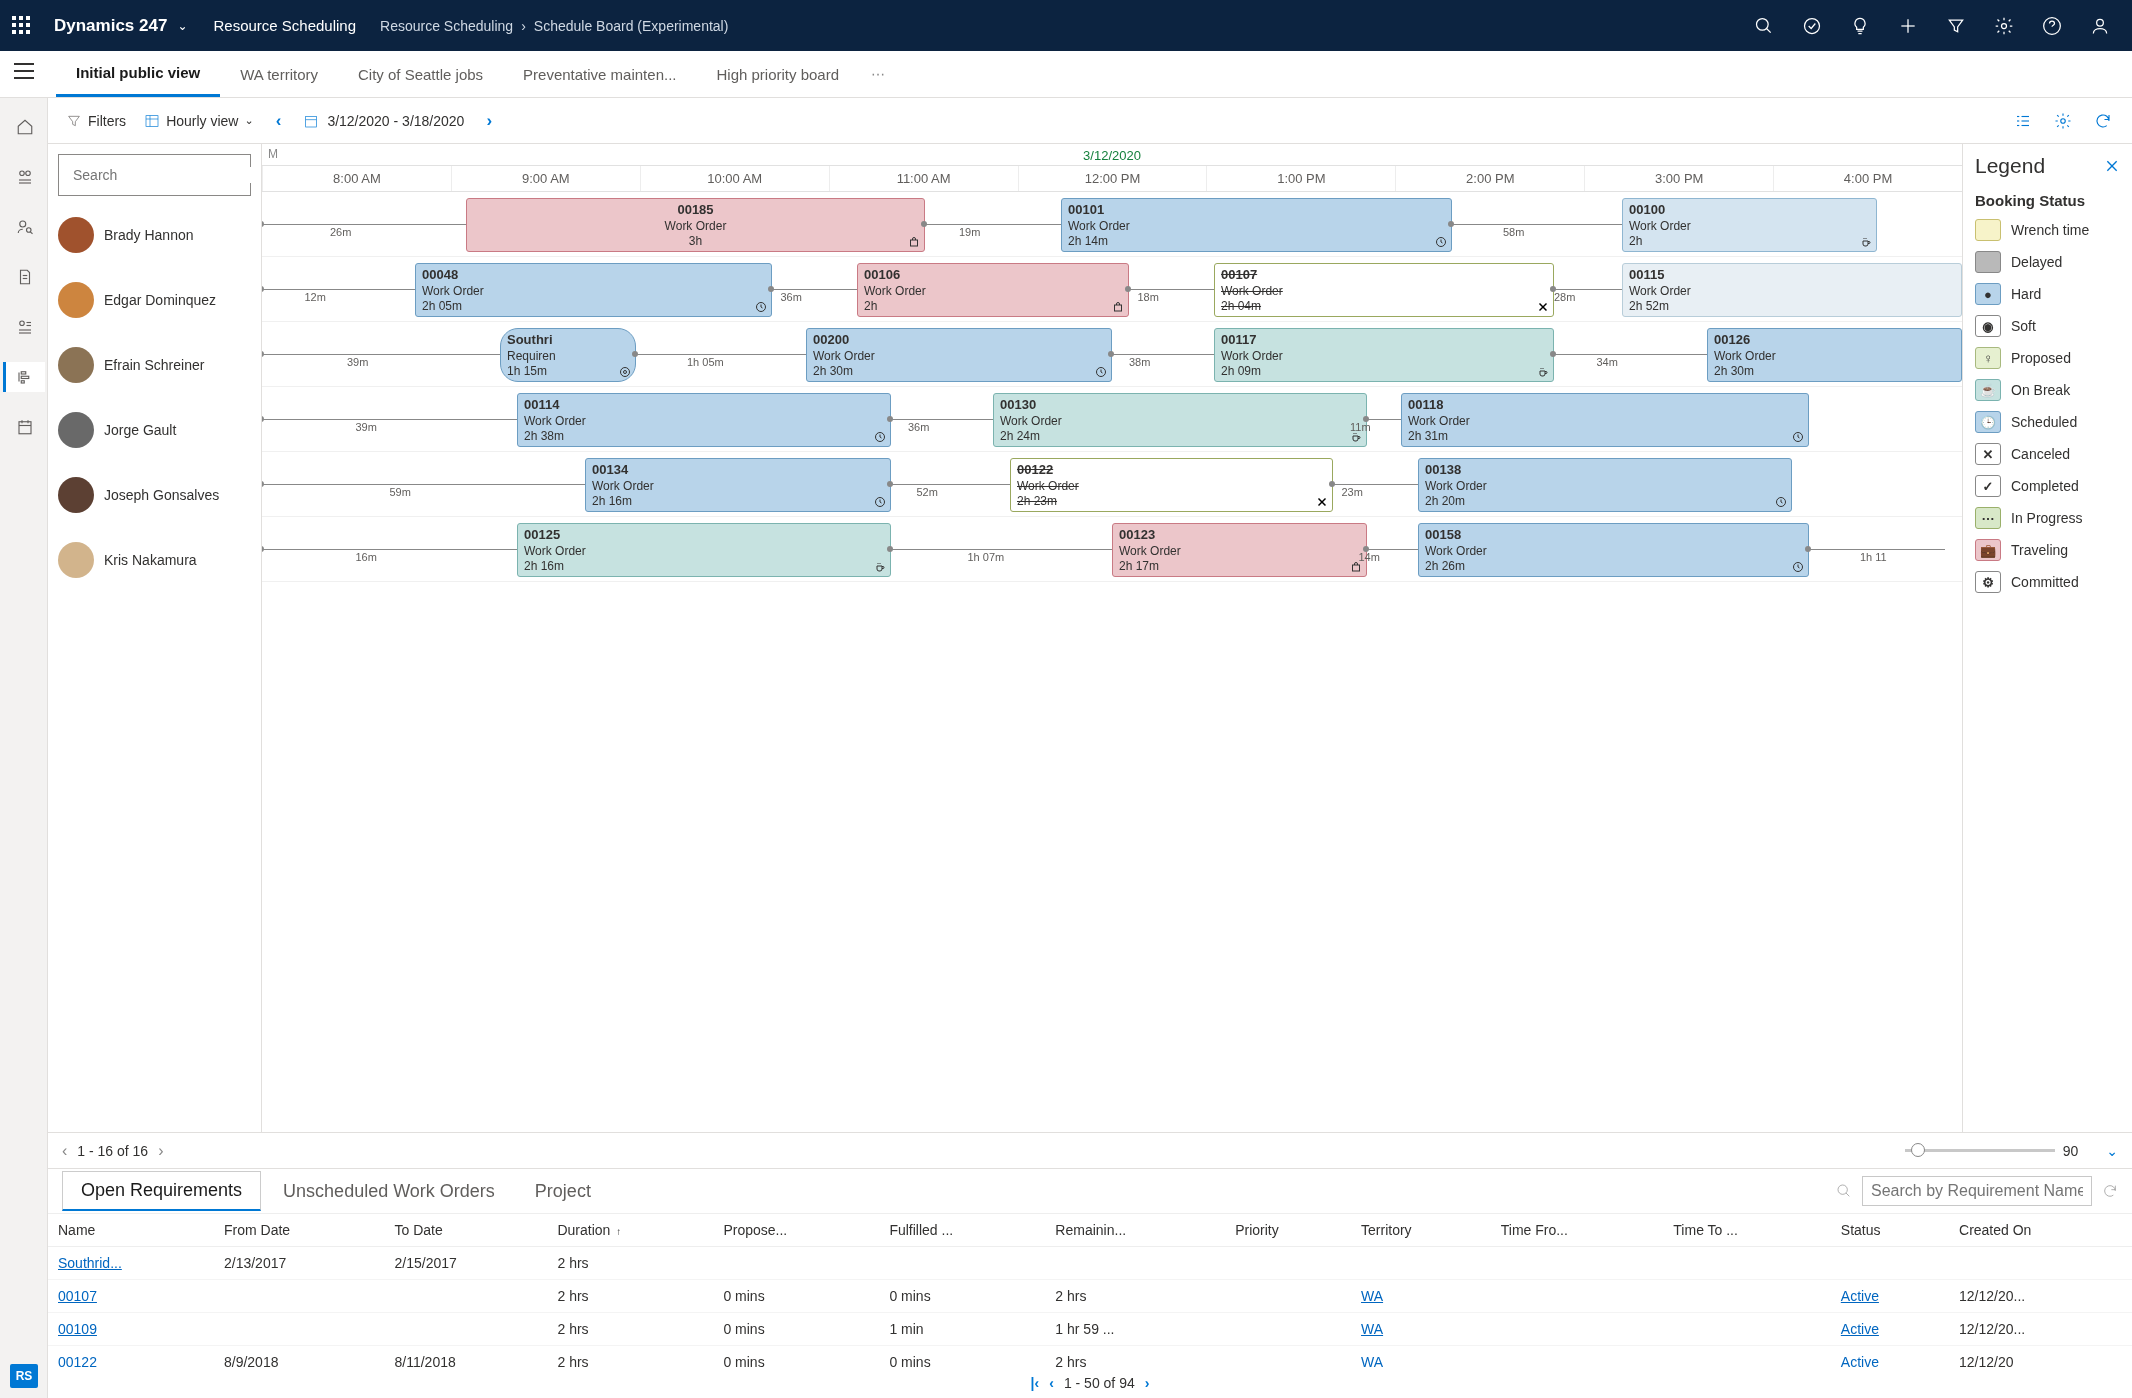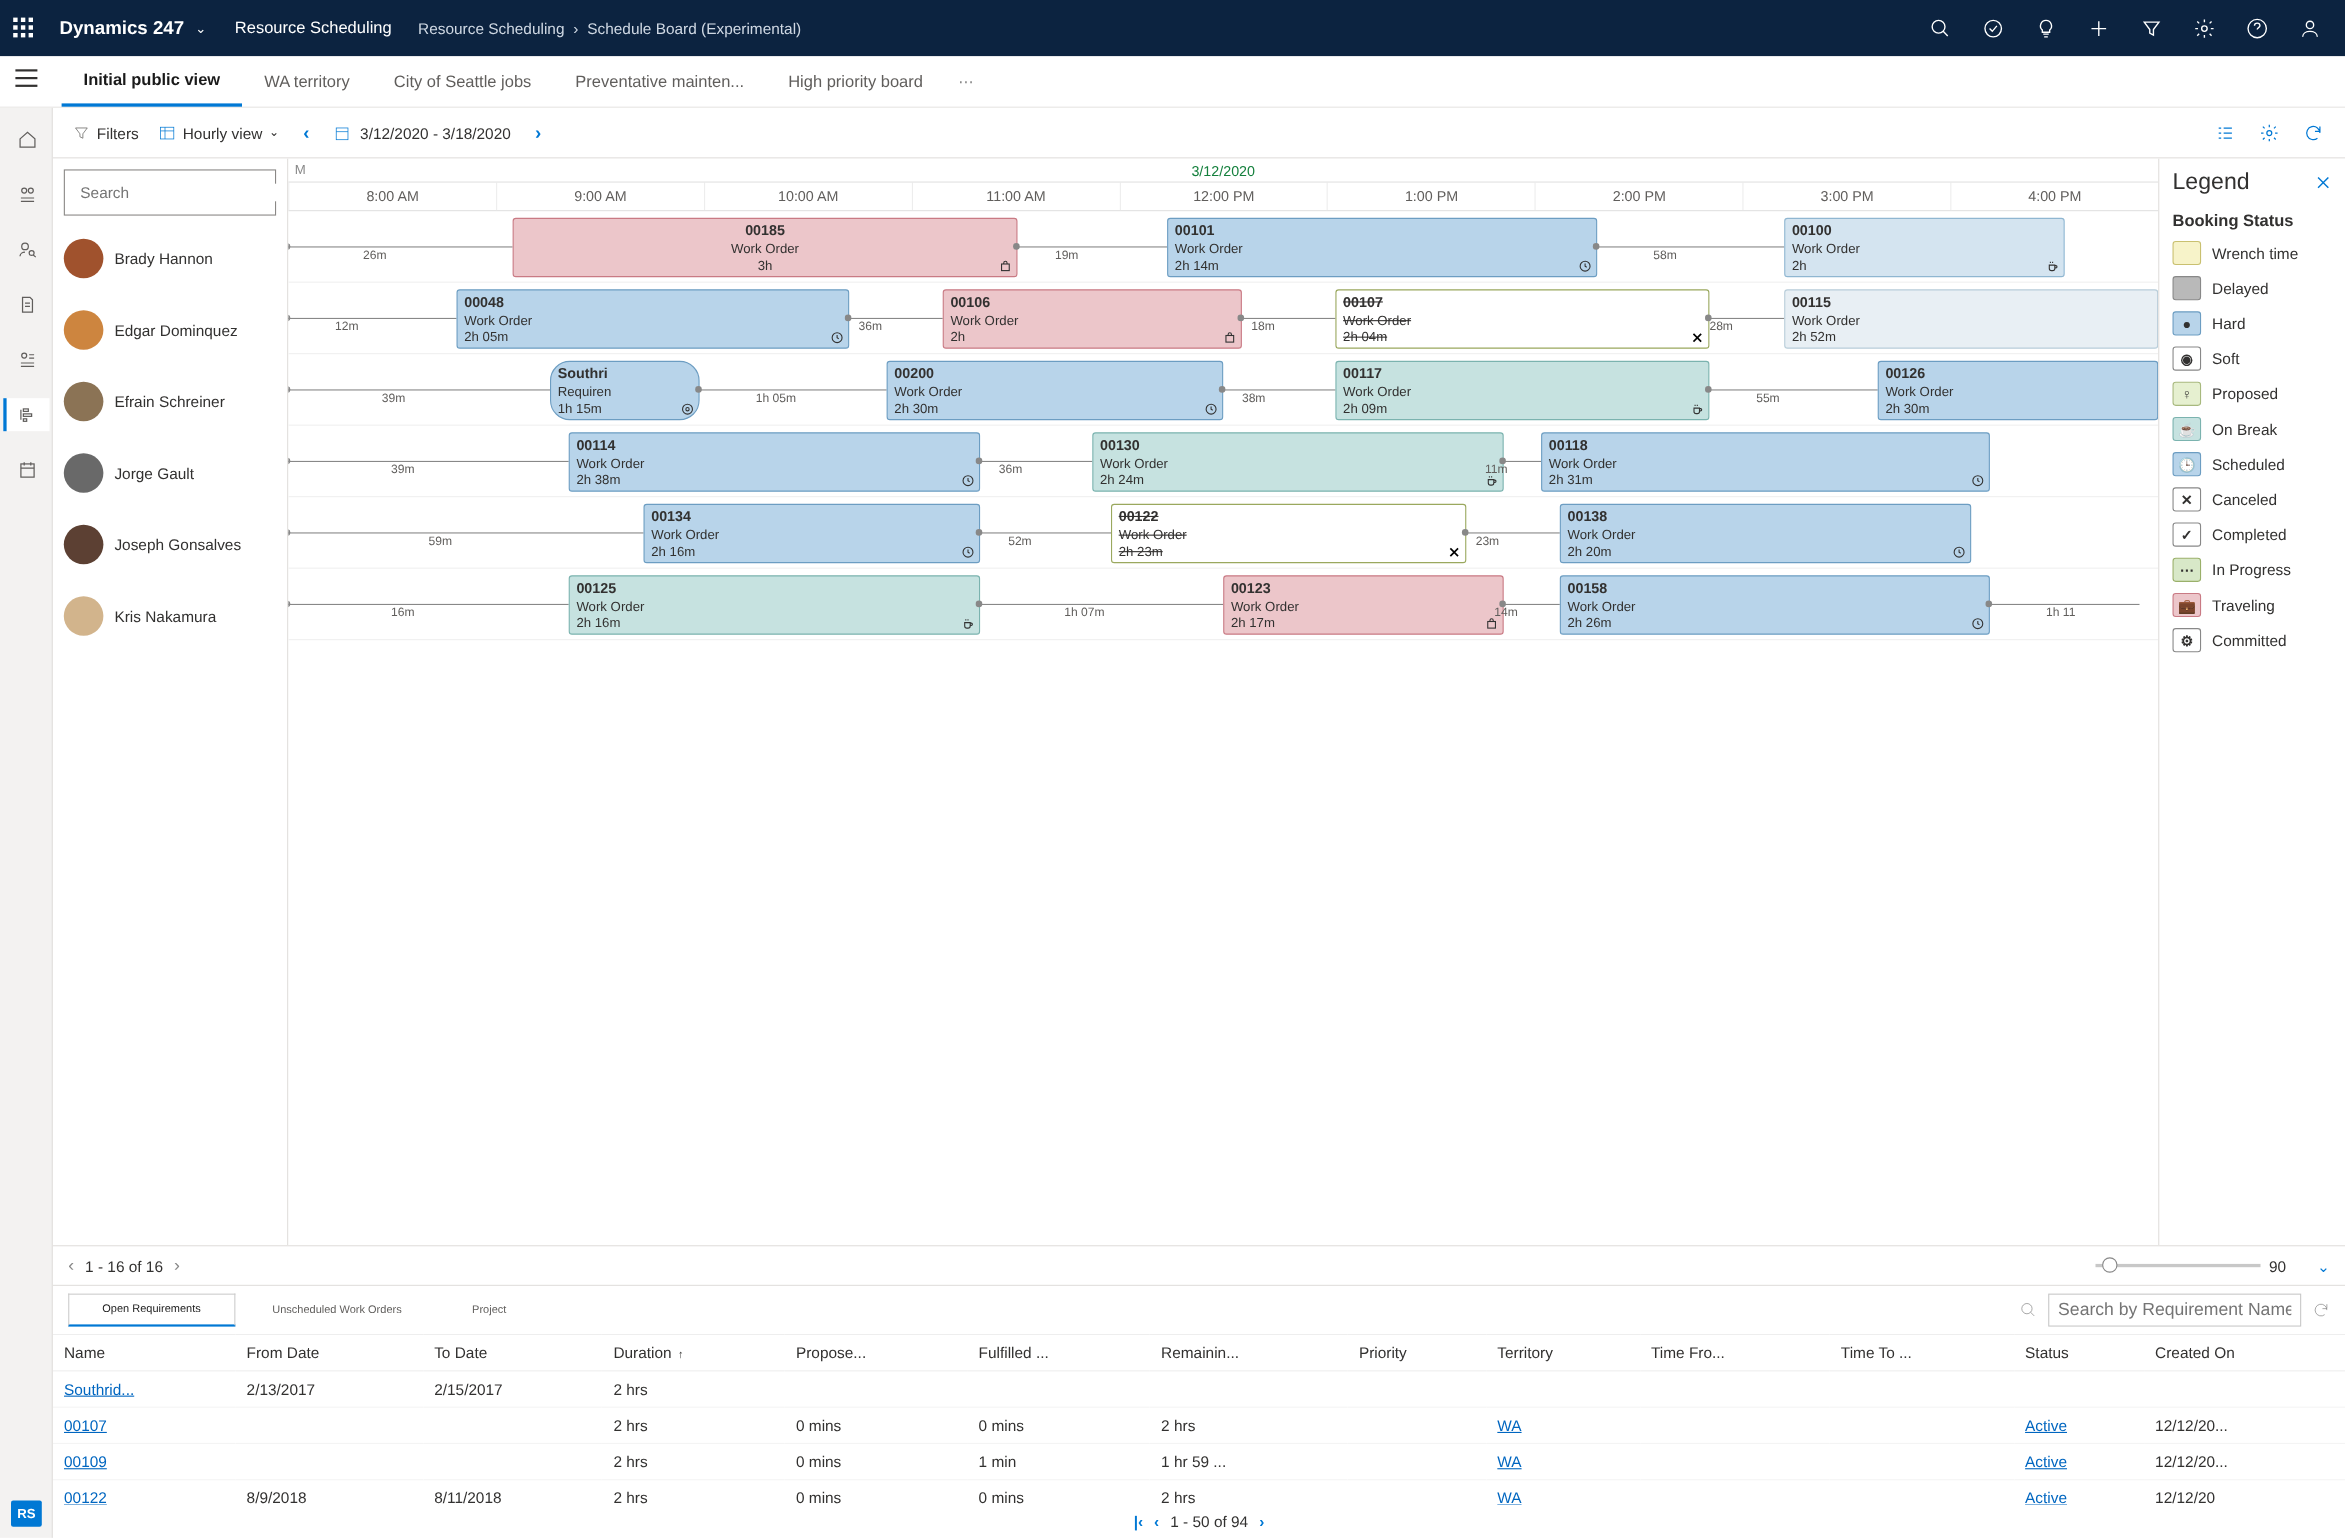--- a/index.html
+++ b/index.html
@@ -75,21 +75,21 @@
 .lg-swatch{width:26px;height:22px;border:1px solid #888;border-radius:3px;flex-shrink:0;display:flex;align-items:center;justify-content:center;font-size:13px;font-weight:bold;}
 .bottom-bar{height:36px;border-top:1px solid #e1dfdd;display:flex;align-items:center;padding:0 14px;gap:10px;}
 .bottom-bar .pg-arrow{color:#888;cursor:pointer;font-size:16px;}
 .bottom-bar .spacer{flex:1;}
 .zoom-slider{display:flex;align-items:center;gap:8px;}
 .zoom-track{width:150px;height:3px;background:#c8c8c8;position:relative;}
 .zoom-thumb{width:14px;height:14px;border-radius:50%;background:#fff;border:1px solid #888;position:absolute;top:-6px;left:6px;}
 .zoom-collapse{color:#0078d4;cursor:pointer;margin-left:18px;}
 .grid-panel{border-top:1px solid #e1dfdd; display:flex; flex-direction:column; height:230px;}
 .grid-tabs{display:flex;align-items:center;height:44px;padding:0 14px;gap:4px;}
-.grid-tab{padding:8px 30px;cursor:pointer;color:#605e5c;font-size:10px;}
+.grid-tab{padding:8px 18px;cursor:pointer;color:#605e5c;font-size:18px;}
 .grid-tab.active{border:1px solid #ccc;border-bottom:2px solid #0078d4;color:#1a1a1a;}
 .grid-tabs .spacer{flex:1;}
 .searchreq{display:flex;align-items:center;gap:10px;}
 .searchreq svg{width:16px;height:16px;stroke:#888;fill:none;cursor:pointer;}
 .searchreq input{border:1px solid #c8c8c8;height:30px;padding:0 8px;width:230px;font-size:16px;}
 .grid-table{flex:1;overflow:auto;}
 table{border-collapse:collapse;width:100%;font-size:14px;}
 th{text-align:left;padding:8px 10px;font-weight:400;color:#323130;border-top:1px solid #eee;border-bottom:1px solid #eee;position:sticky;top:0;background:#fff;}
 th .sortup{font-size:10px;margin-left:2px;}
 td{padding:8px 10px;border-bottom:1px solid #f4f4f4;}
@@ -428,21 +428,21 @@
             <div class="travel-label" style="left: 51%;">38m</div>
             <div class="booking s-teal" style="left: 56%; width: 20%;">
               <div class="bid">00117</div>
               <div class="btype">Work Order</div>
               <div class="bdur">2h 09m</div>
               <div class="ic"><svg viewBox="0 0 24 24" stroke="#333" fill="none" stroke-width="2">
                   <path d="M6 10h10v6a4 4 0 01-4 4h-2a4 4 0 01-4-4zM16 11h2a2 2 0 010 4h-2M8 6v-2M12 6v-2"></path>
                 </svg></div>
             </div>
             <div class="travel" style="left: 76%; width: 9%;"></div>
-            <div class="travel-label" style="left: 78.5%;">55m</div>
+            <div class="travel-label" style="left: 78.5%;">34m</div>
             <div class="booking s-blue" style="left: 85%; width: 15%;">
               <div class="bid">00126</div>
               <div class="btype">Work Order</div>
               <div class="bdur">2h 30m</div>
             </div>
           </div>
           <div class="lane">
             <div class="travel" style="left: 0%; width: 15%;"></div>
             <div class="travel-label" style="left: 5.5%;">39m</div>
             <div class="booking s-blue" style="left: 15%; width: 22%;">

